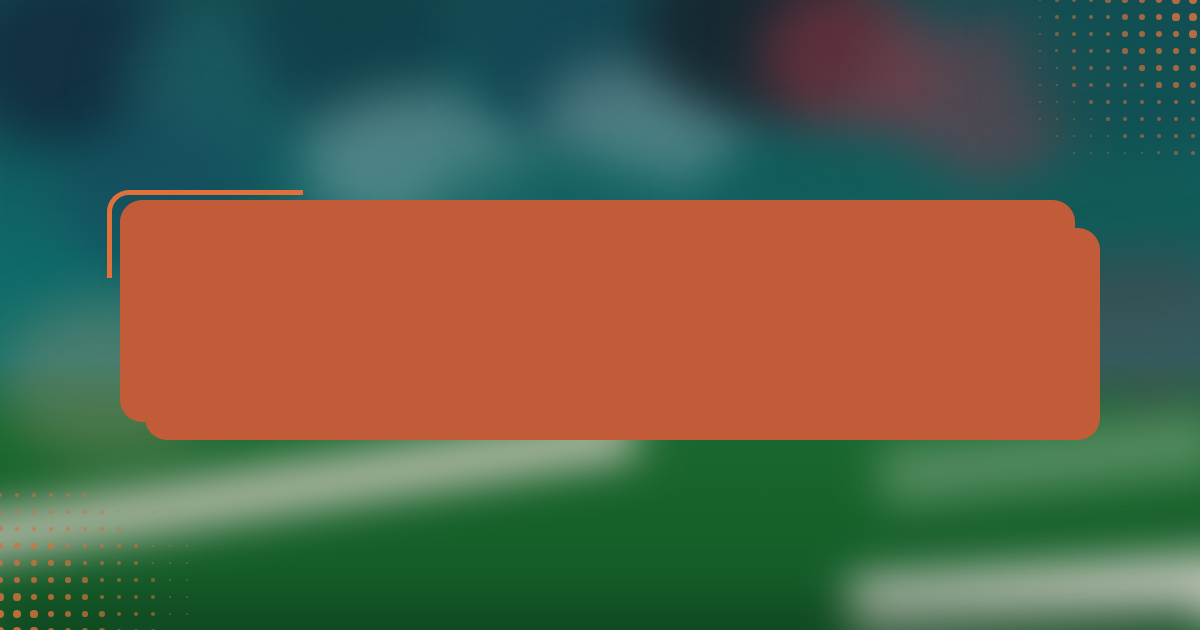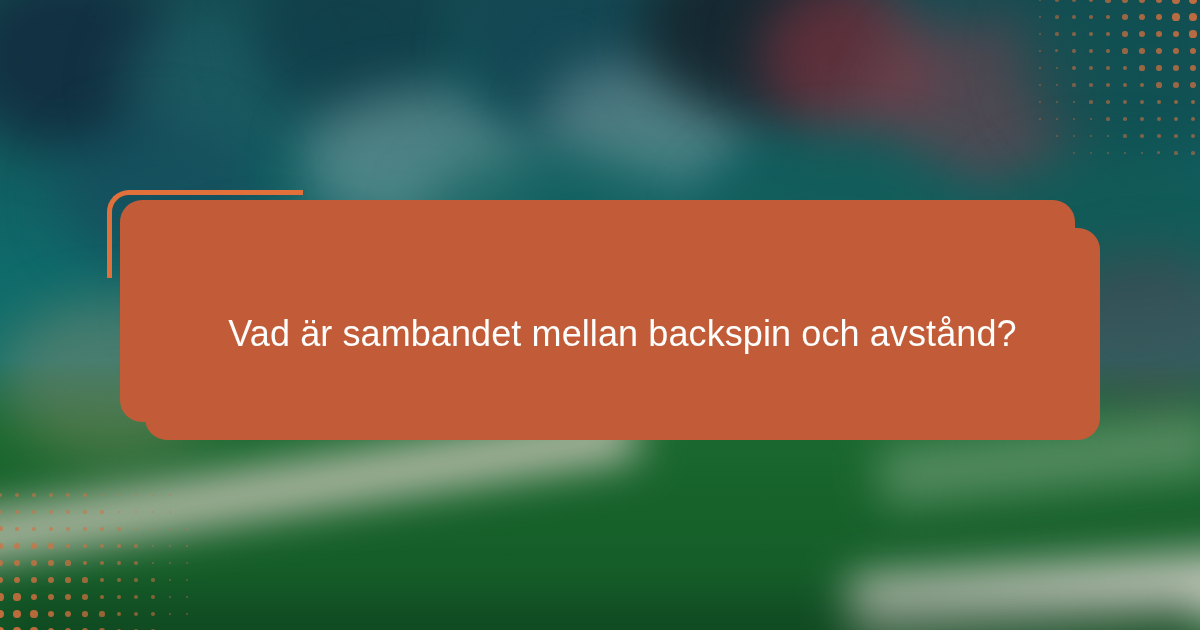--- a/index.html
+++ b/index.html
@@ -361,17 +361,14 @@
       <span class="dot" style="left: 168.546px; top: 134.546px; width: 2.90721px; height: 2.90721px; background: rgb(212, 112, 63); opacity: 0.5;"></span>
       <span class="dot" style="left: 185.826px; top: 134.826px; width: 2.34822px; height: 2.34822px; background: rgb(212, 112, 63); opacity: 0.46;"></span>
     </div>
 
   <div class="outline-card"></div>
 
   <div class="card-back"></div>
 
   <div class="card-front"></div>
 
-  <div class="card-text">
-    <h1 class="headline">Vad är sambandet mellan backspin och avstånd?</h1>
-  </div>
 
 </div>
 
 </body></html>

